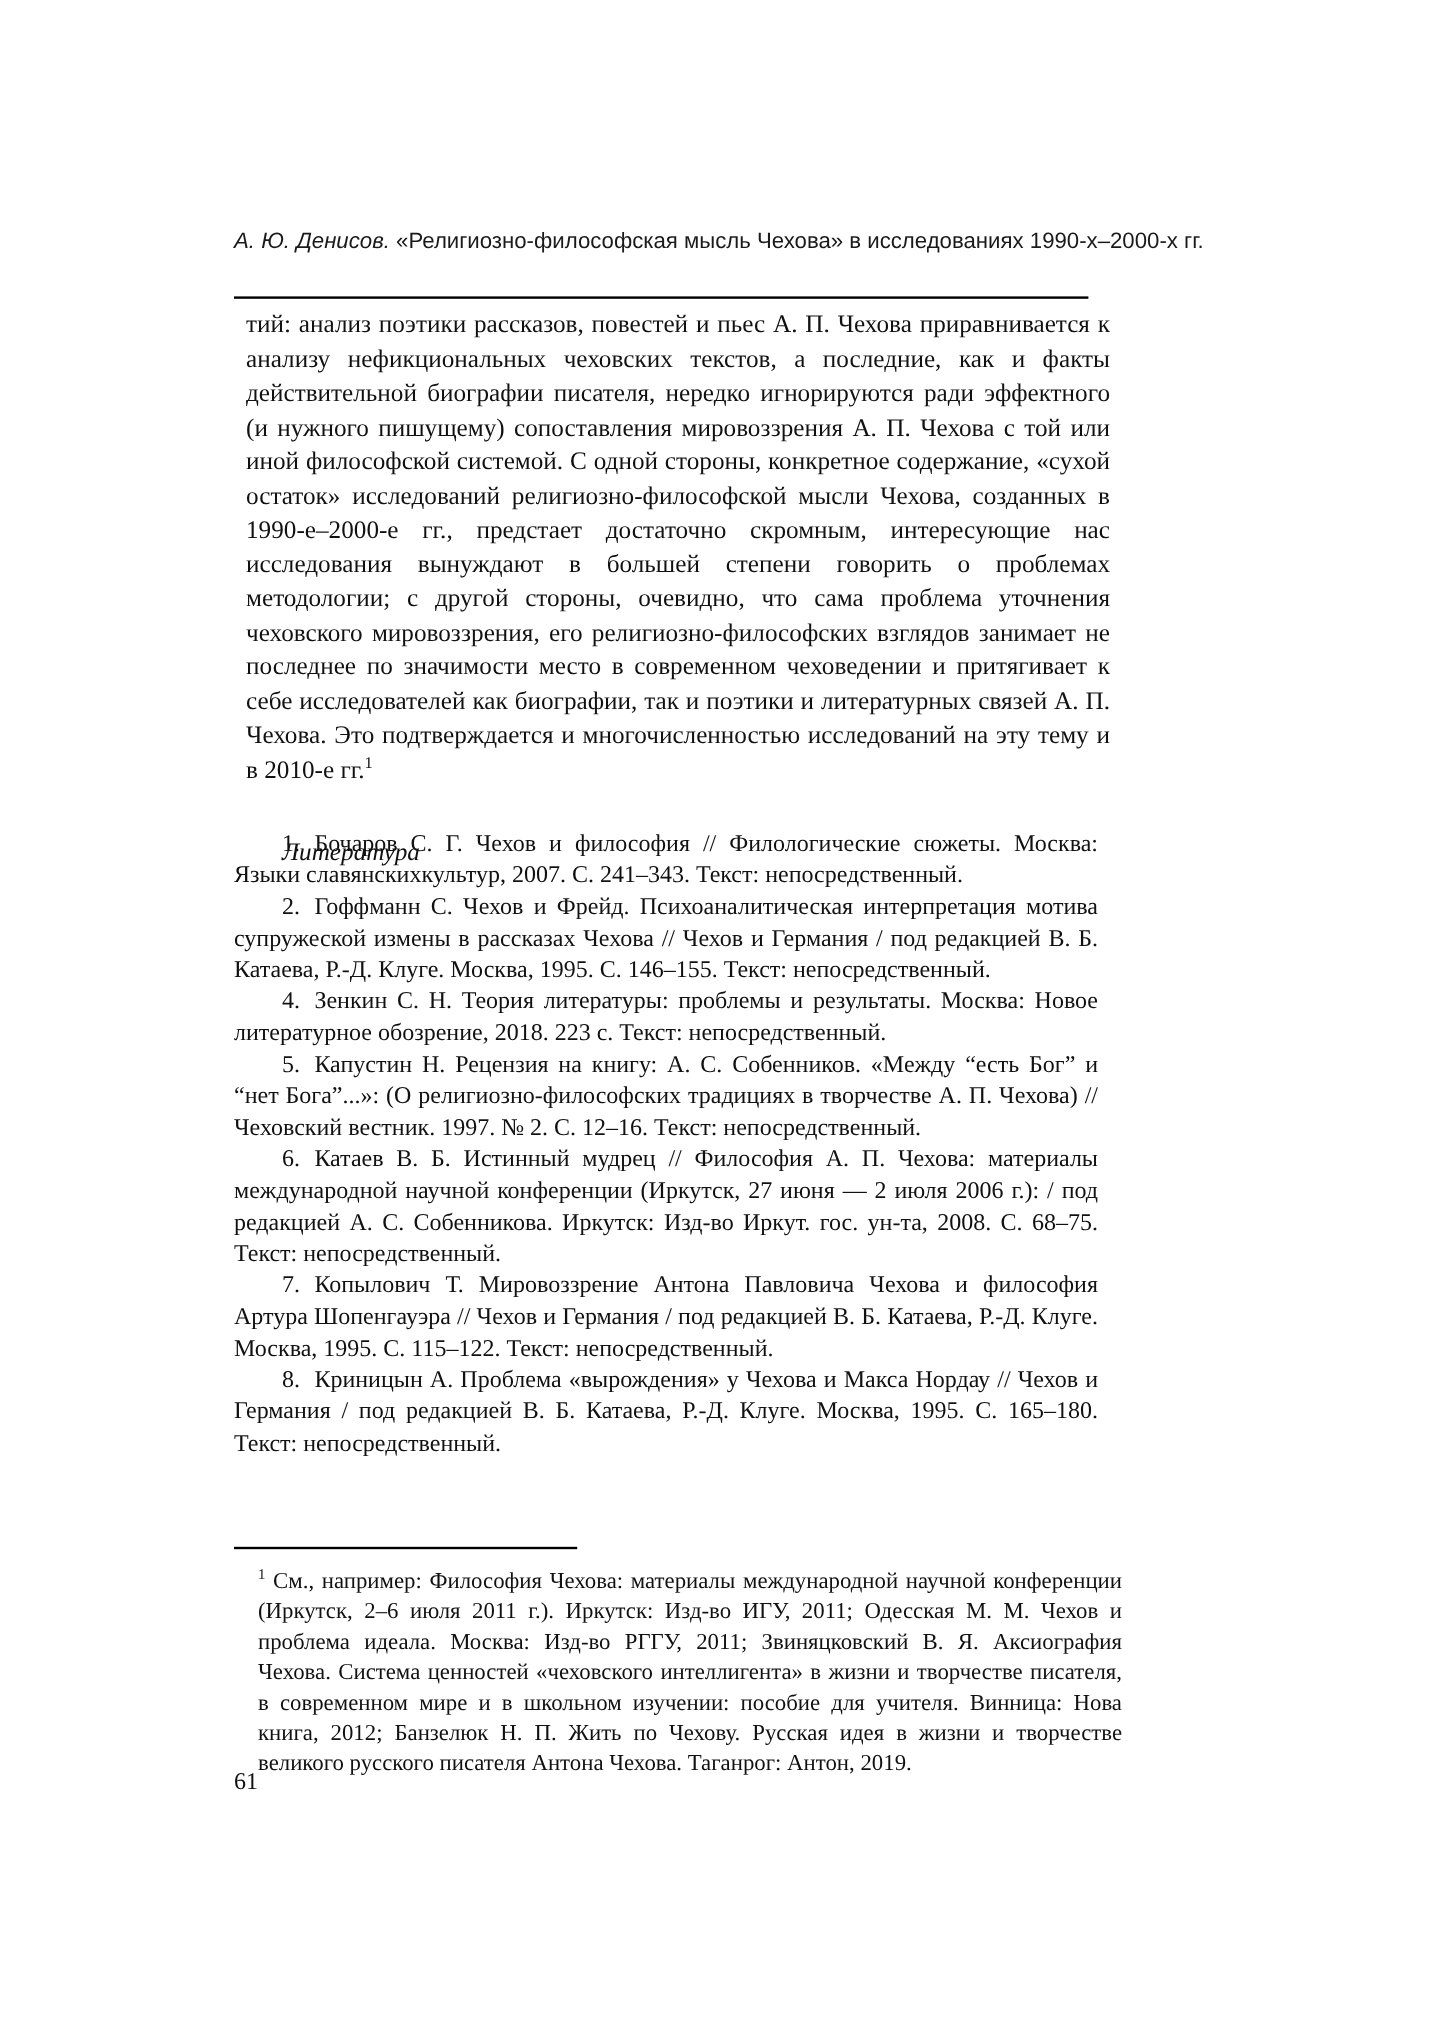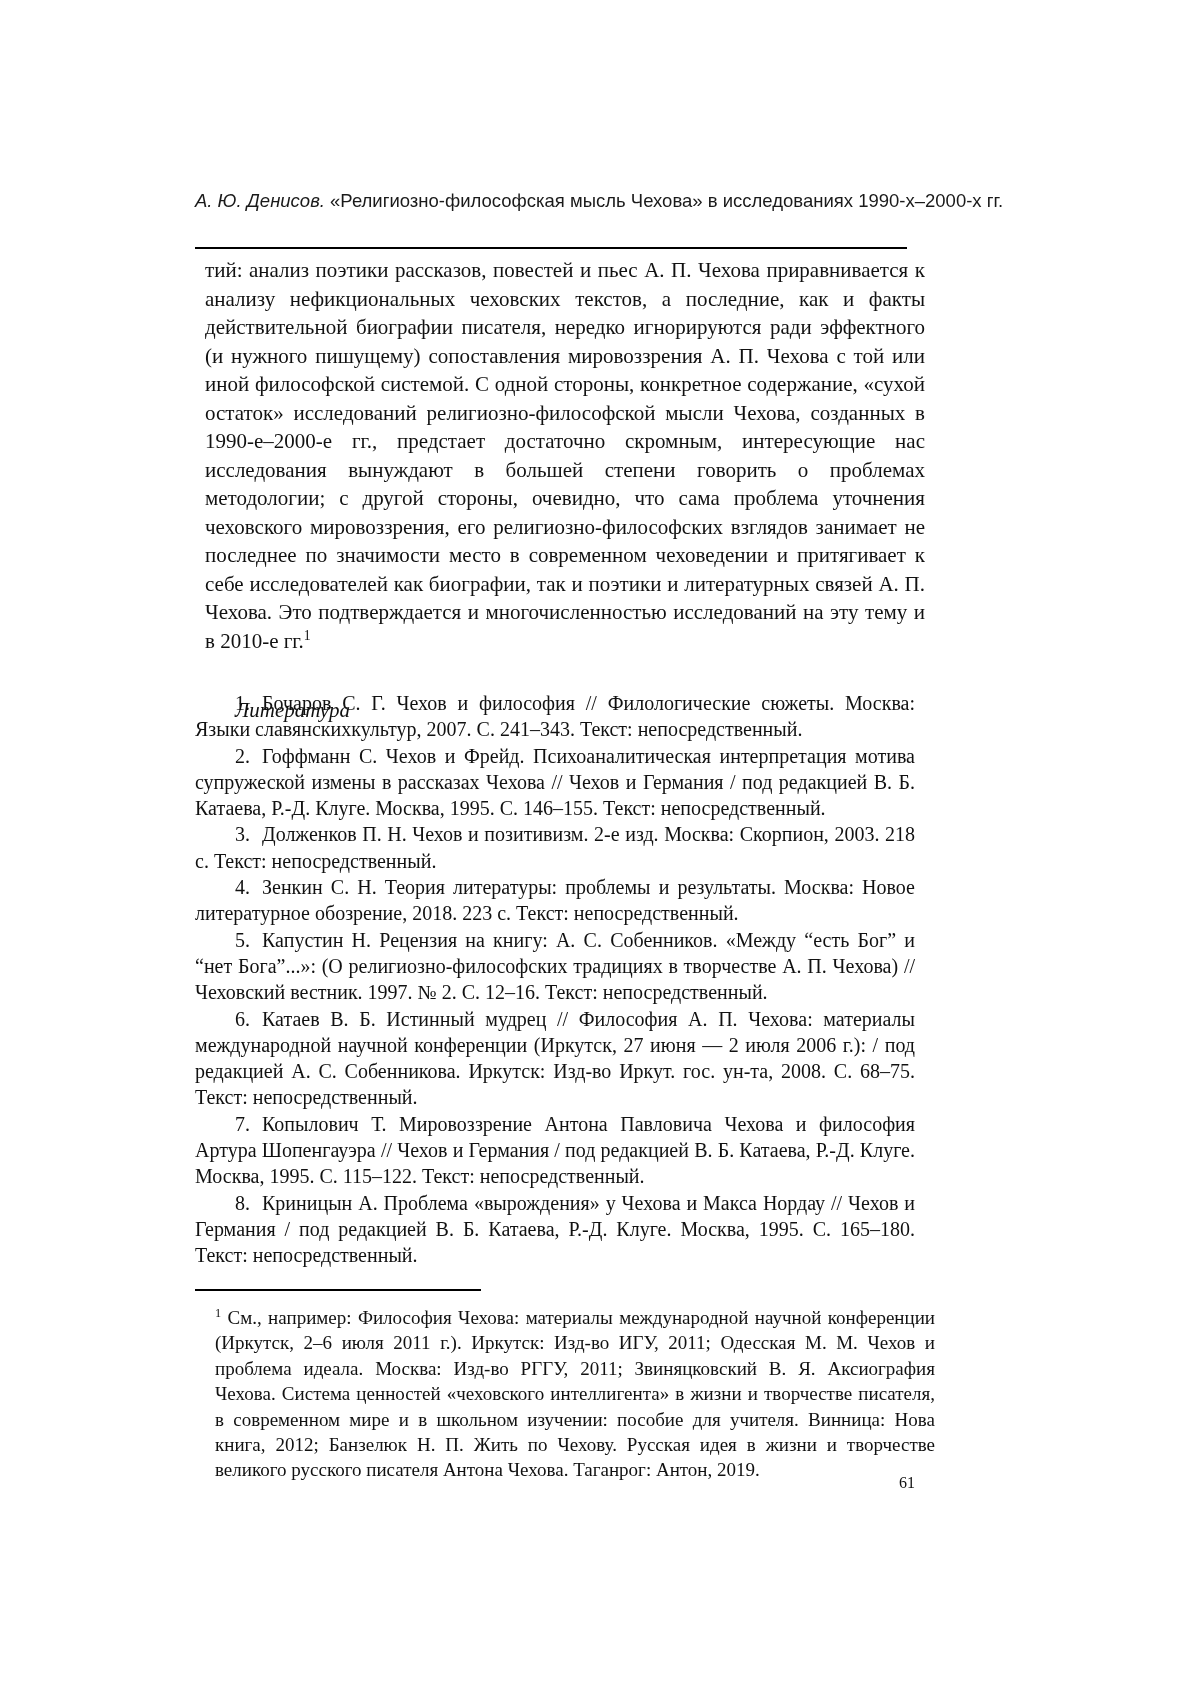--- a/index.html
+++ b/index.html
@@ -69,22 +69,22 @@
     position: absolute;
     top: 1305px; left: 195px; width: 720px;
     font-size: 19px;
     line-height: 25.4px;
     text-align: justify;
     margin-left: 20px;
   }
   .page-number {
     position: absolute;
     top: 1474px; left: 195px; width: 720px;
-    text-align: right;
-    font-size: 16px;
+    text-align: left;
+    font-size: 20px;
   }
 </style>
 </head>
 <body>
 
 <div class="page">
 
   <div class="running-header">
     <span class="author">А. Ю. Денисов.</span>
     <span>«Религиозно-философская мысль Чехова» в исследованиях 1990-х–2000-х гг.</span>
@@ -92,21 +92,20 @@
 
   <hr class="header-rule">
 
   <div class="body-text"><span>тий: анализ поэтики рассказов, повестей и пьес А. П. Чехова приравнивается к анализу нефикциональных чеховских текстов, а последние, как и факты действительной биографии писателя, нередко игнорируются ради эффектного (и нужного пишущему) сопоставления мировоззрения А. П. Чехова с той или иной философской системой. С одной стороны, конкретное содержание, «сухой остаток» исследований религиозно-философской мысли Чехова, созданных в 1990-е–2000-е гг., предстает достаточно скромным, интересующие нас исследования вынуждают в большей степени говорить о проблемах методологии; с другой стороны, очевидно, что сама проблема уточнения чеховского мировоззрения, его религиозно-философских взглядов занимает не последнее по значимости место в современном чеховедении и притягивает к себе исследователей как биографии, так и поэтики и литературных связей А. П. Чехова. Это подтверждается и многочисленностью исследований на эту тему и в 2010-е гг.</span><sup>1</sup></div>
 
   <div class="bib-heading">Литература</div>
 
   <div class="bib-list">
     <p class="ref"><span class="ref-num">1.</span><span>Бочаров С. Г. Чехов и философия // Филологические сюжеты. Москва: Языки славянскихкультур, 2007. С. 241–343. Текст: непосредственный.</span></p>
     <p class="ref"><span class="ref-num">2.</span><span>Гоффманн С. Чехов и Фрейд. Психоаналитическая интерпретация мотива супружеской измены в рассказах Чехова // Чехов и Германия / под редакцией В. Б. Катаева, Р.-Д. Клуге. Москва, 1995. С. 146–155. Текст: непосредственный.</span></p>
-    <p class="ref"><span class="ref-num">3.</span><span>Долженков П. Н. Чехов и позитивизм. 2-е изд. Москва: Скорпион, 2003. 218 с. Текст: непосредственный.</span></p>
     <p class="ref"><span class="ref-num">4.</span><span>Зенкин С. Н. Теория литературы: проблемы и результаты. Москва: Новое литературное обозрение, 2018. 223 с. Текст: непосредственный.</span></p>
     <p class="ref"><span class="ref-num">5.</span><span>Капустин Н. Рецензия на книгу: А. С. Собенников. «Между “есть Бог” и “нет Бога”...»: (О религиозно-философских традициях в творчестве А. П. Чехова) // Чеховский вестник. 1997. № 2. С. 12–16. Текст: непосредственный.</span></p>
     <p class="ref"><span class="ref-num">6.</span><span>Катаев В. Б. Истинный мудрец // Философия А. П. Чехова: материалы международной научной конференции (Иркутск, 27 июня — 2 июля 2006 г.): / под редакцией А. С. Собенникова. Иркутск: Изд-во Иркут. гос. ун-та, 2008. С. 68–75. Текст: непосредственный.</span></p>
     <p class="ref"><span class="ref-num">7.</span><span>Копылович Т. Мировоззрение Антона Павловича Чехова и философия Артура Шопенгауэра // Чехов и Германия / под редакцией В. Б. Катаева, Р.-Д. Клуге. Москва, 1995. С. 115–122. Текст: непосредственный.</span></p>
     <p class="ref"><span class="ref-num">8.</span><span>Криницын А. Проблема «вырождения» у Чехова и Макса Нордау // Чехов и Германия / под редакцией В. Б. Катаева, Р.-Д. Клуге. Москва, 1995. С. 165–180. Текст: непосредственный.</span></p>
   </div>
 
   <hr class="footnote-sep">
 
   <div class="footnote"><sup>1</sup> <span>См., например: Философия Чехова: материалы международной научной конференции (Иркутск, 2–6 июля 2011 г.). Иркутск: Изд-во ИГУ, 2011; Одесская М. М. Чехов и проблема идеала. Москва: Изд-во РГГУ, 2011; Звиняцковский В. Я. Аксиография Чехова. Система ценностей «чеховского интеллигента» в жизни и творчестве писателя, в современном мире и в школьном изучении: пособие для учителя. Винница: Нова книга, 2012; Банзелюк Н. П. Жить по Чехову. Русская идея в жизни и творчестве великого русского писателя Антона Чехова. Таганрог: Антон, 2019.</span></div>

